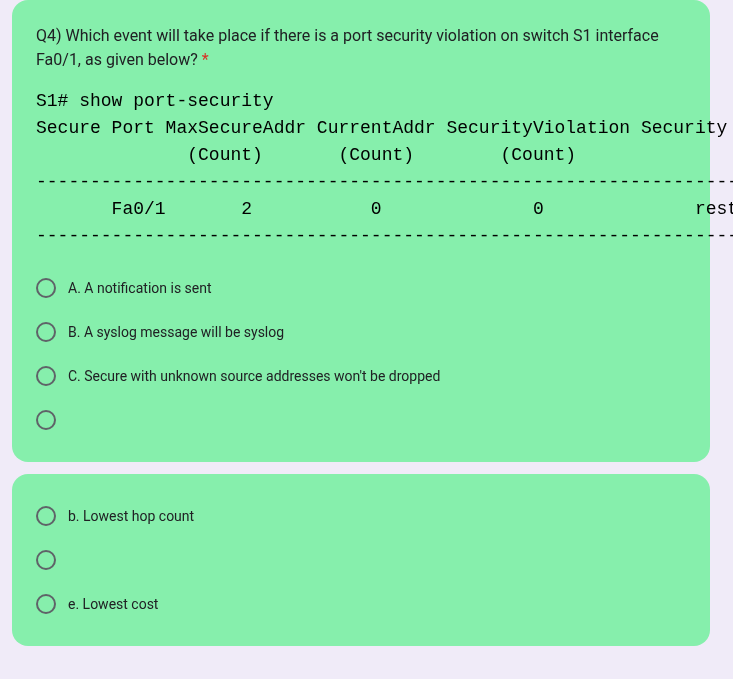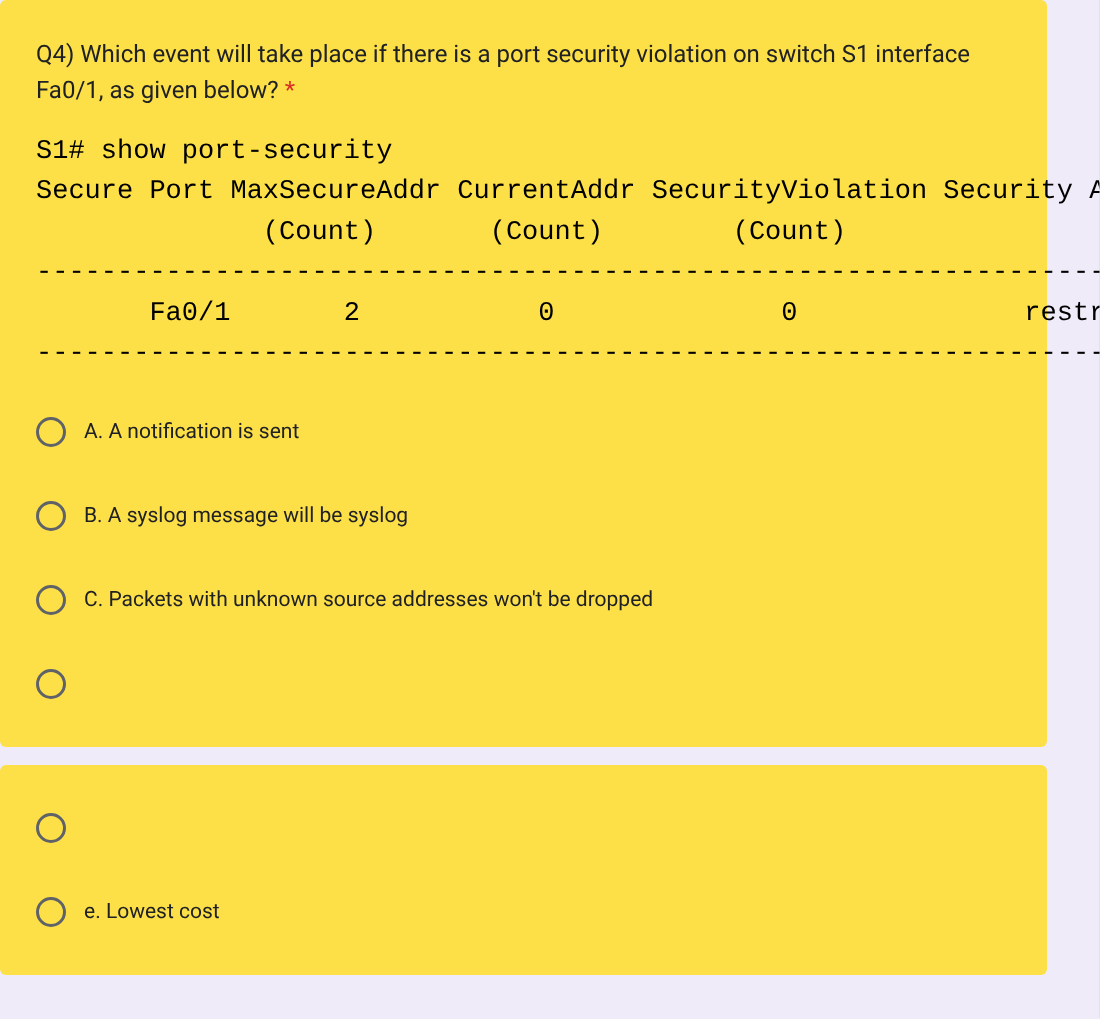--- a/index.html
+++ b/index.html
@@ -5,23 +5,23 @@
   * { box-sizing: border-box; }
   body {
     margin: 0;
     padding: 0;
     background: #f0ebf8;
     font-family: 'Roboto', Arial, sans-serif;
     color: #202124;
     width: 733px;
   }
   .card {
-    background: #fde047;
-    border-radius: 4px;
-    margin: 0 0 12px 0;
+    background: #86efac;
+    border-radius: 16px;
+    margin: 0 0 12px 12px;
     padding: 24px;
     width: 698px;
   }
   .question-title {
     font-size: 16px;
     line-height: 24px;
     color: #202124;
     margin-bottom: 16px;
   }
   .required {
@@ -31,21 +31,21 @@
     font-family: Liberation Mono, monospace;
     font-size: 18px;
     white-space: pre;
     line-height: 1.5;
     margin: 8px 0 20px 0;
     color: #000;
   }
   .options {
     display: flex;
     flex-direction: column;
-    gap: 20px;
+    gap: 8px;
   }
   .option {
     display: flex;
     align-items: center;
     padding: 8px 0;
     cursor: pointer;
   }
   .radio {
     width: 20px;
     height: 20px;
@@ -77,31 +77,35 @@
     <div class="option">
       <div class="radio"></div>
       <span class="option-label">A. A notification is sent</span>
     </div>
     <div class="option">
       <div class="radio"></div>
       <span class="option-label">B. A syslog message will be syslog</span>
     </div>
     <div class="option">
       <div class="radio"></div>
-      <span class="option-label">C. Packets with unknown source addresses won't be dropped</span>
+      <span class="option-label">C. Secure with unknown source addresses won't be dropped</span>
     </div>
     <div class="option">
       <div class="radio"></div>
     </div>
   </div>
 </div>
 
 <div class="card">
   <div class="options">
     <div class="option">
       <div class="radio"></div>
+      <span class="option-label">b. Lowest hop count</span>
+    </div>
+    <div class="option">
+      <div class="radio"></div>
     </div>
     <div class="option">
       <div class="radio"></div>
       <span class="option-label">e. Lowest cost</span>
     </div>
   </div>
 </div>
 
 </body></html>

